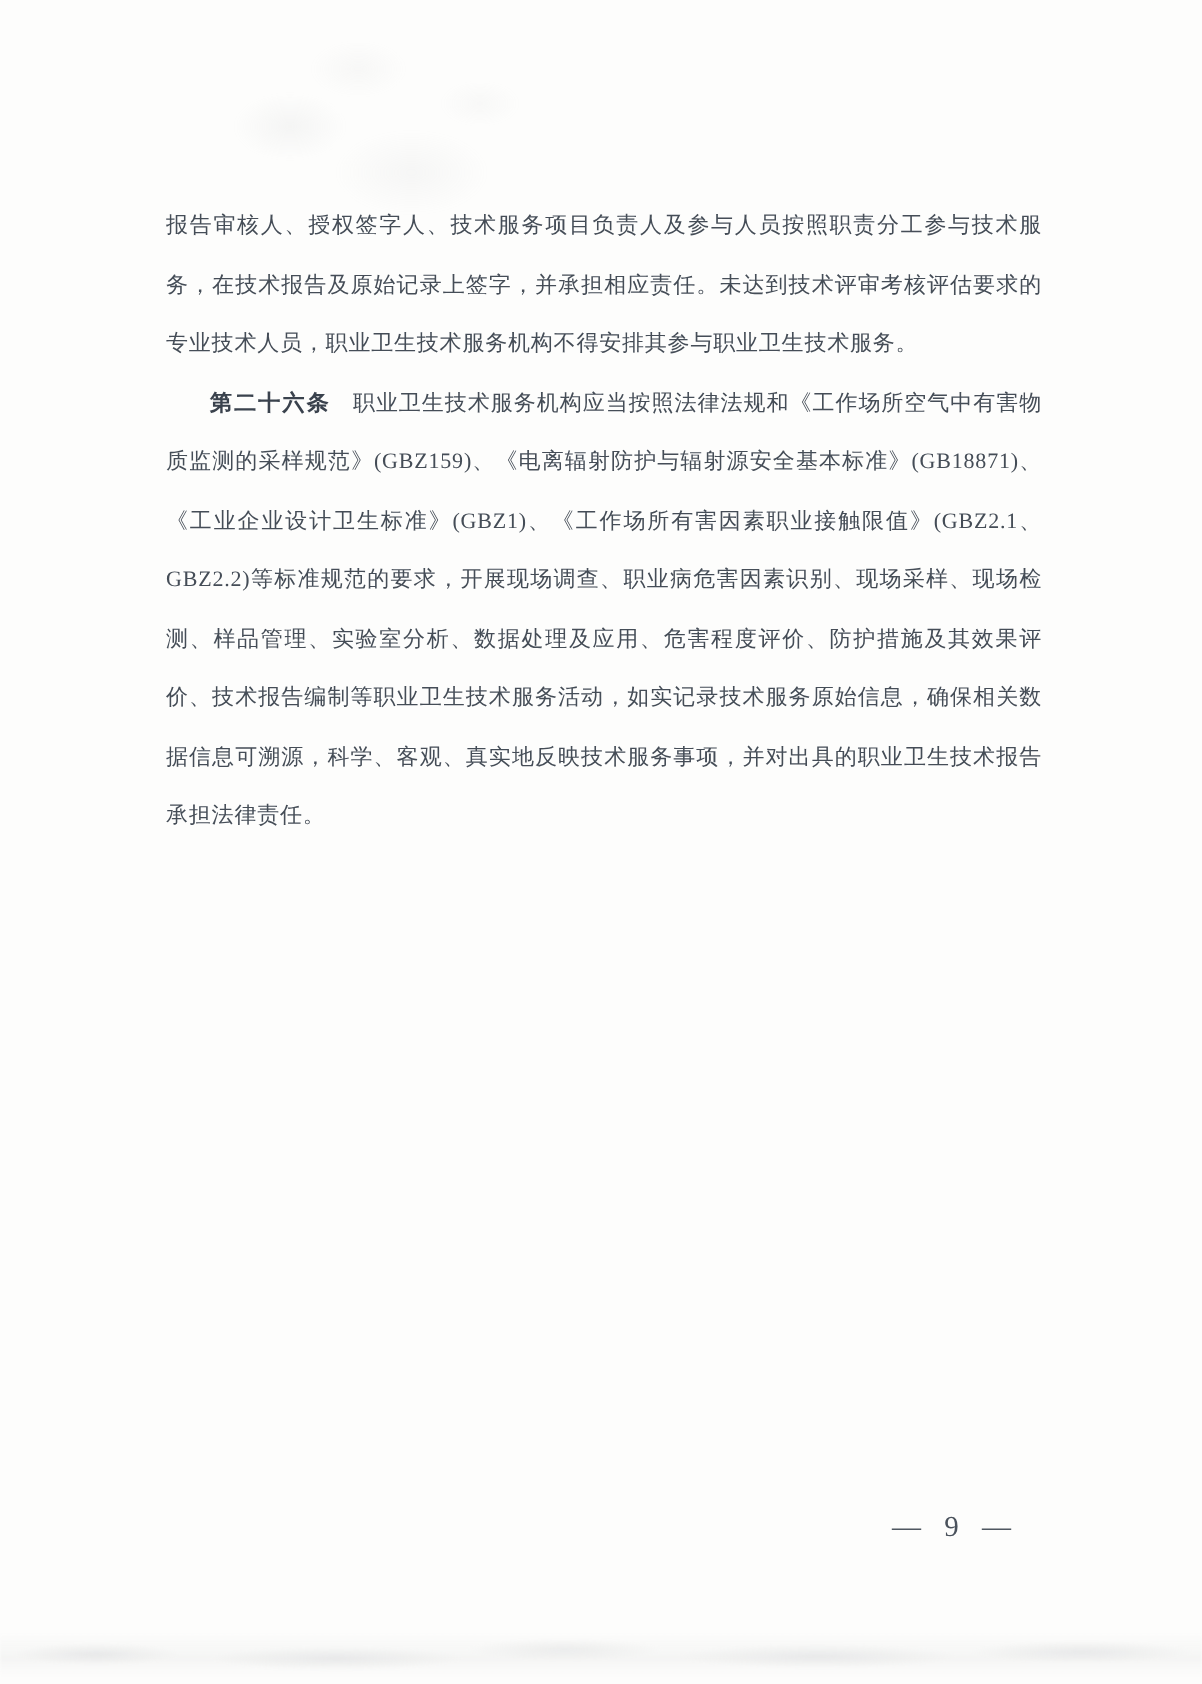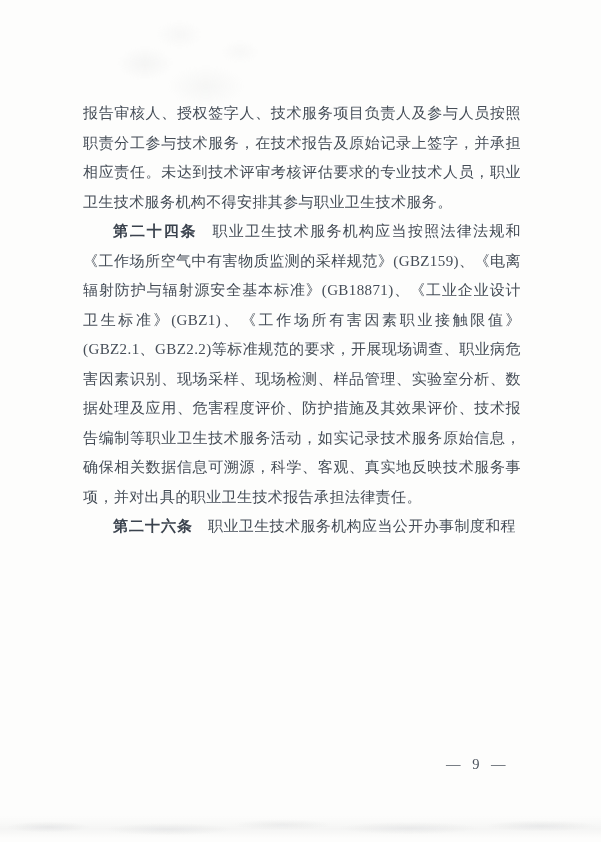--- a/index.html
+++ b/index.html
@@ -36,21 +36,21 @@
       radial-gradient(ellipse 70px 8px at 47% 40%, rgba(185,187,188,0.18), transparent 70%),
       radial-gradient(ellipse 100px 9px at 68% 55%, rgba(185,187,188,0.20), transparent 70%),
       radial-gradient(ellipse 80px 8px at 90% 45%, rgba(185,187,188,0.22), transparent 70%),
       linear-gradient(to bottom, transparent, rgba(210,211,212,0.18) 60%, transparent);
     filter: blur(0.6px);
   }
   .text-block {
     position: absolute;
     left: 83px; top: 99px;
     width: 438px;
-    font-size: 15px;
+    font-size: 11px;
     line-height: 29.5px;
     color: #454d57;
     text-align: justify;
     letter-spacing: 0.4px;
   }
   .para { margin: 0; text-indent: 2em; }
   .para.no-indent { text-indent: 0; }
   .head {
     font-weight: bold;
     color: #3a424d;
@@ -73,24 +73,23 @@
 
 <div class="page">
 
   <div class="stamp-ghost"></div>
 
   <div class="text-block">
 
     <p class="para no-indent"><span>报告审核人、授权签字人、技术服务项目负责人及参与人员按照职责分工参与技术服务，在技术报告及原始记录上签字，并承担相应责任。未达到技术评审考核评估要求的专业技术人员，职业卫生技术服务机构不得安排其参与职业卫生技术服务。</span></p>
 
 
-    <p class="para"><span class="head">第二十四条</span><span>职业卫生技术服务机构应当按照法律法规和《工作场所空气中有害物质监测的采样规范》(GBZ159)、《电离辐射防护与辐射源安全基本标准》(GB18871)、《工业企业设计卫生标准》(GBZ1)、《工作场所有害因素职业接触限值》(GBZ2.1、GBZ2.2)等标准规范的要求，开展现场调查、职业病危害因素识别、现场采样、现场检测、样品管理、实验室分析、数据处理及应用、危害程度评价、防护措施及其效果评价、技术报告编制等职业卫生技术服务活动，如实记录技术服务原始信息，确保相关数据信息可溯源，科学、客观、真实地反映技术服务事项，并对出具的职业卫生技术报告承担法律责任。</span></p>
+    <p class="para"><span class="head">第二十六条</span><span>职业卫生技术服务机构应当按照法律法规和《工作场所空气中有害物质监测的采样规范》(GBZ159)、《电离辐射防护与辐射源安全基本标准》(GB18871)、《工业企业设计卫生标准》(GBZ1)、《工作场所有害因素职业接触限值》(GBZ2.1、GBZ2.2)等标准规范的要求，开展现场调查、职业病危害因素识别、现场采样、现场检测、样品管理、实验室分析、数据处理及应用、危害程度评价、防护措施及其效果评价、技术报告编制等职业卫生技术服务活动，如实记录技术服务原始信息，确保相关数据信息可溯源，科学、客观、真实地反映技术服务事项，并对出具的职业卫生技术报告承担法律责任。</span></p>
 
 
-    <p class="para"><span class="head">第二十六条</span><span>职业卫生技术服务机构应当公开办事制度和程</span></p>
 
   </div>
 
   <div class="page-number">— 9 —</div>
 
   <div class="bottom-noise"></div>
 
 </div>
 
 </body></html>

